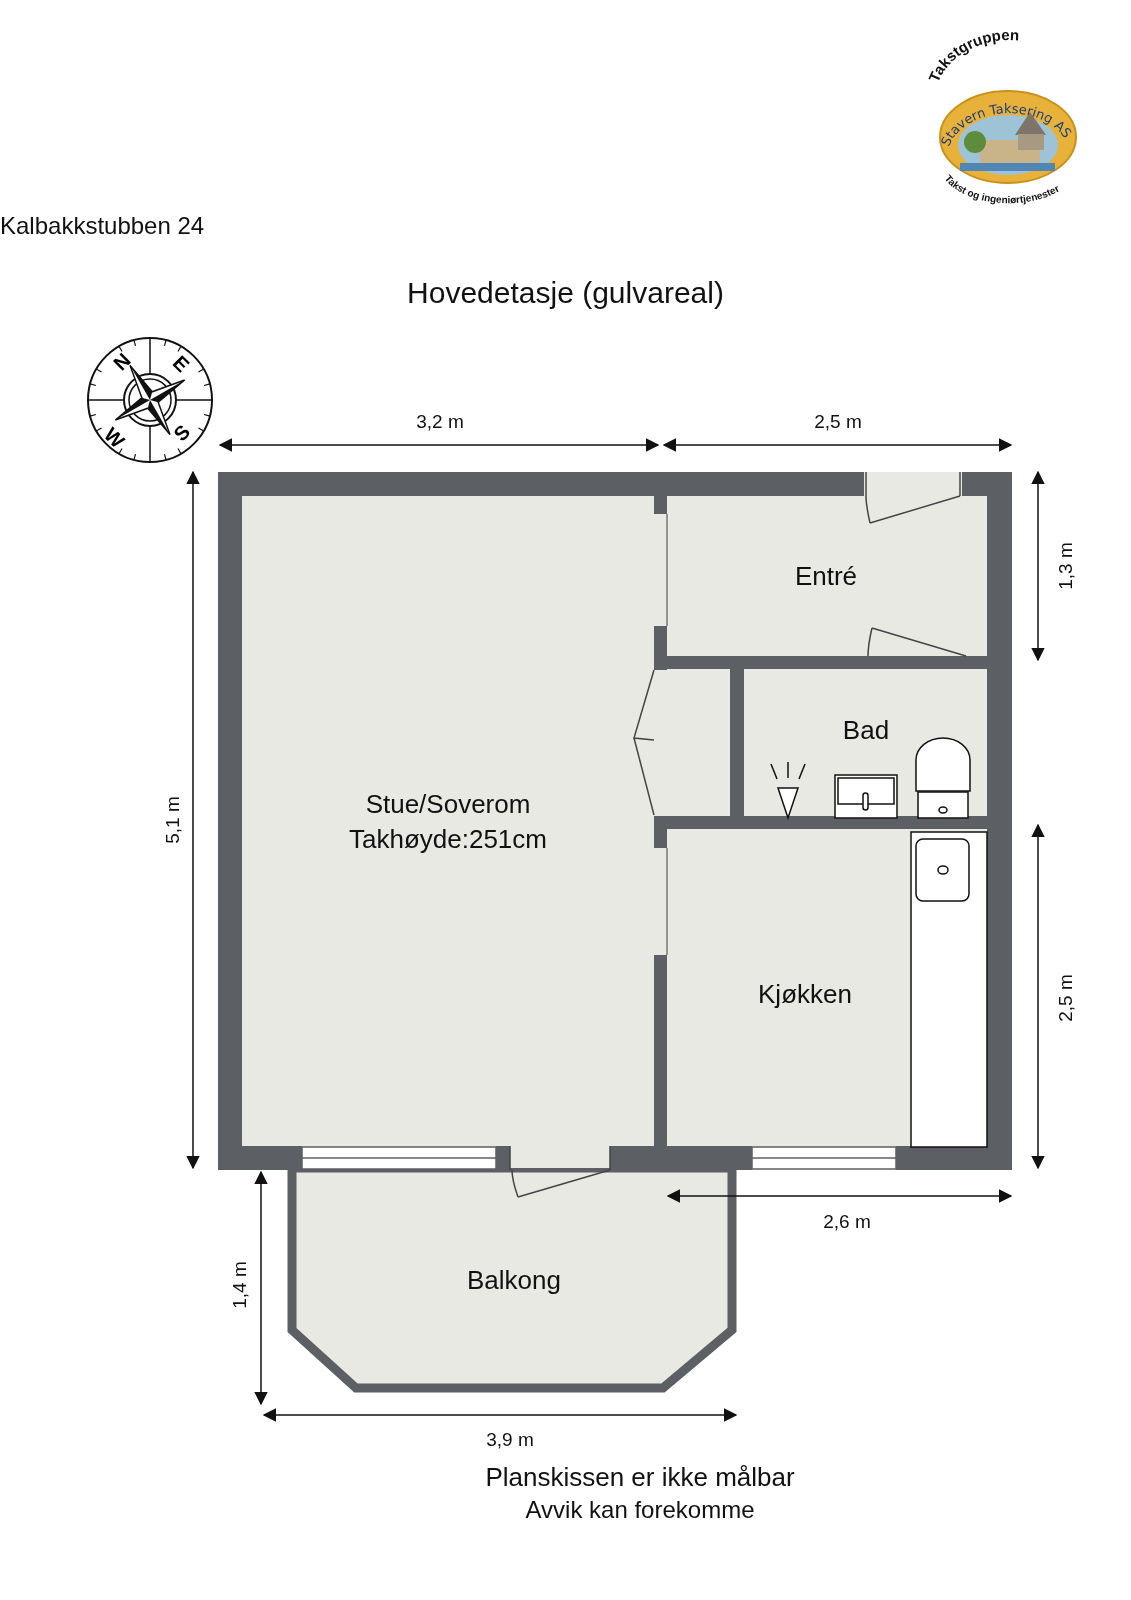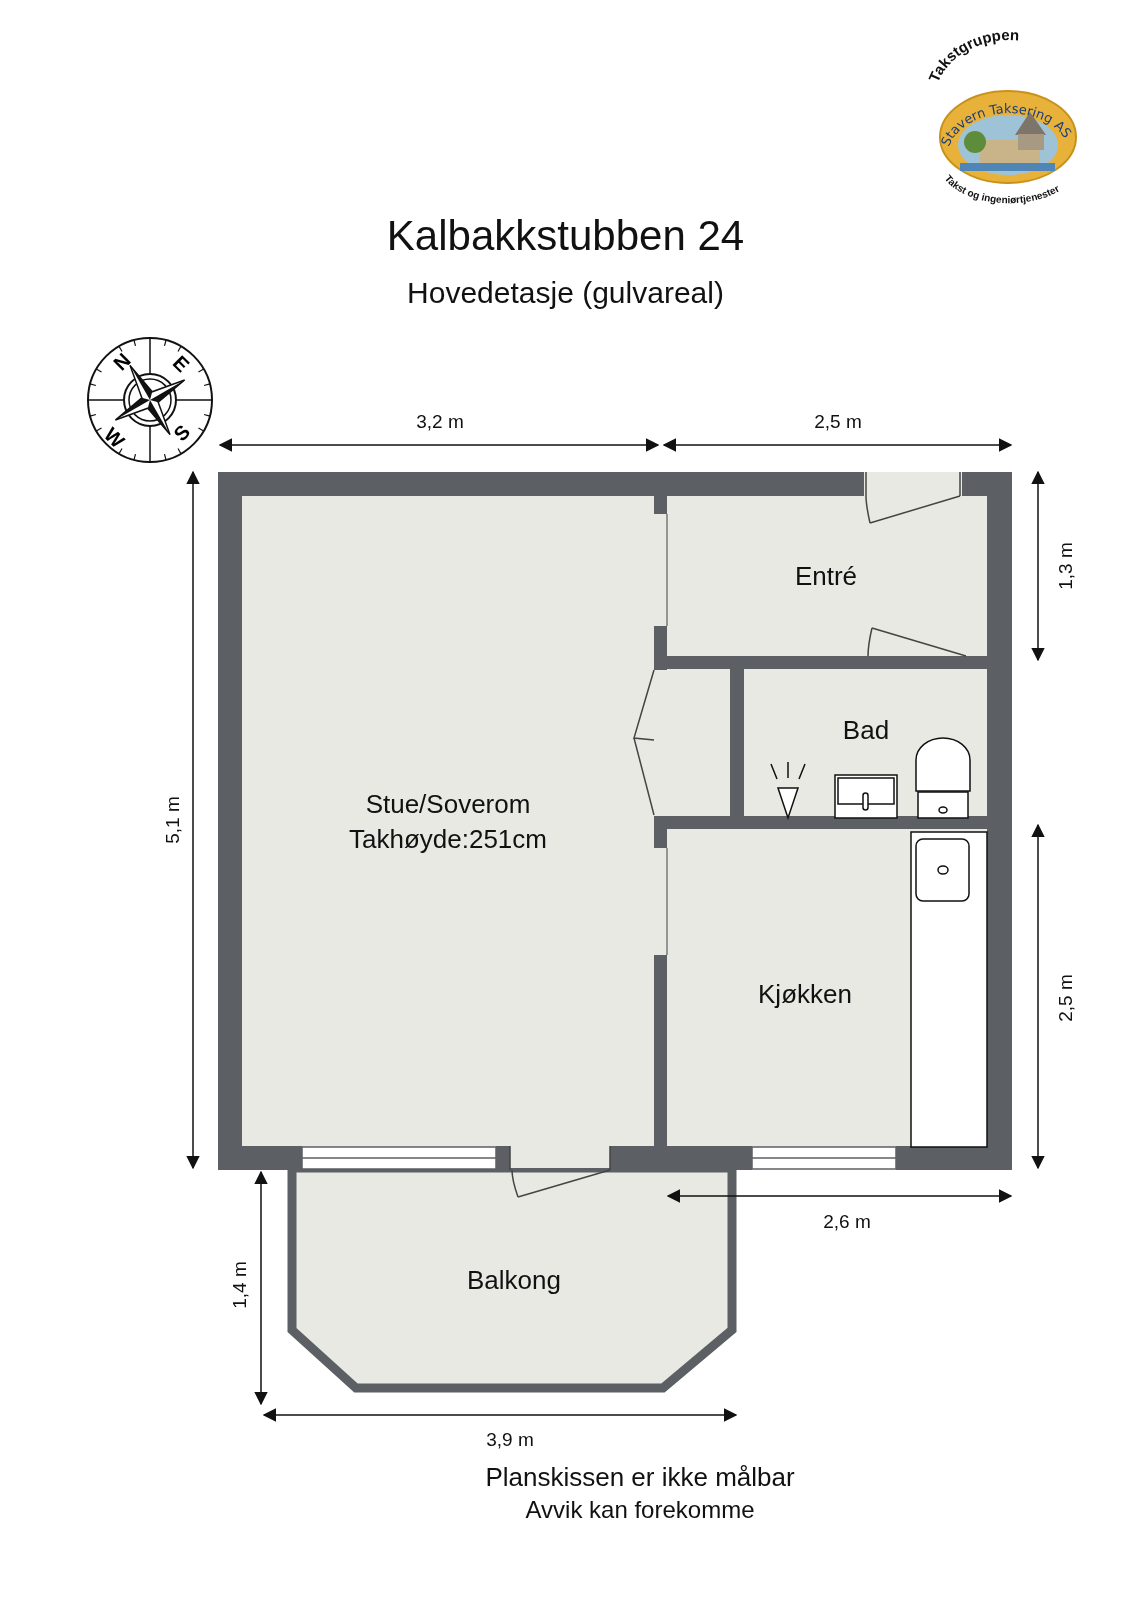--- a/index.html
+++ b/index.html
@@ -1,18 +1,18 @@
 <!DOCTYPE html>
 <html><head>
   <meta charset="utf-8">
   <style>
     html, body { margin:0; padding:0; background:#ffffff; }
     body { width:1131px; height:1600px; position:relative; overflow:hidden; font-family:"Liberation Sans", sans-serif; color:#111; }
     .abs { position:absolute; }
-    .title { left:0; width:1131px; top:212px; text-align:center; font-size:42px; }
+    .title { left:0; width:1131px; top:212px; text-align:left; font-size:24px; }
     .subtitle { left:0; width:1131px; top:276px; text-align:center; font-size:30px; }
     .footer1 { left:440px; width:400px; top:1462px; font-size:26px; text-align:center; }
     .footer2 { left:440px; width:400px; top:1496px; font-size:24px; text-align:center; }
     svg { position:absolute; left:0; top:0; }
     .room-label { font-family:"Liberation Sans", sans-serif; font-size:26px; fill:#111; }
     .dim-label { font-family:"Liberation Sans", sans-serif; font-size:19px; fill:#111; }
     .logo-text { font-family:"Liberation Sans", sans-serif; font-weight:bold; }
   </style>
 </head>
 <body>

